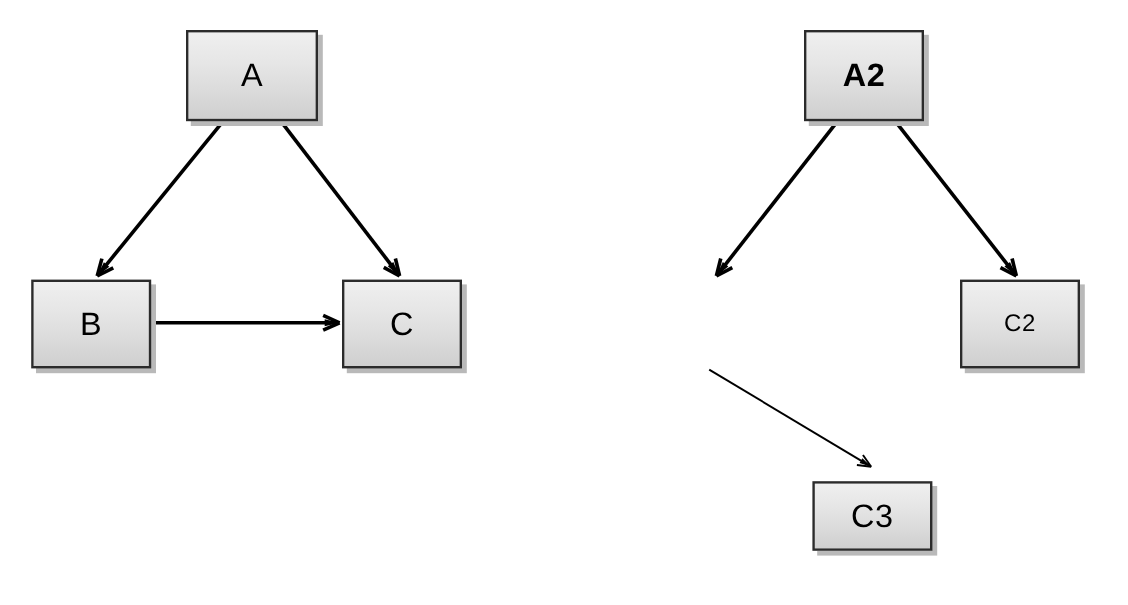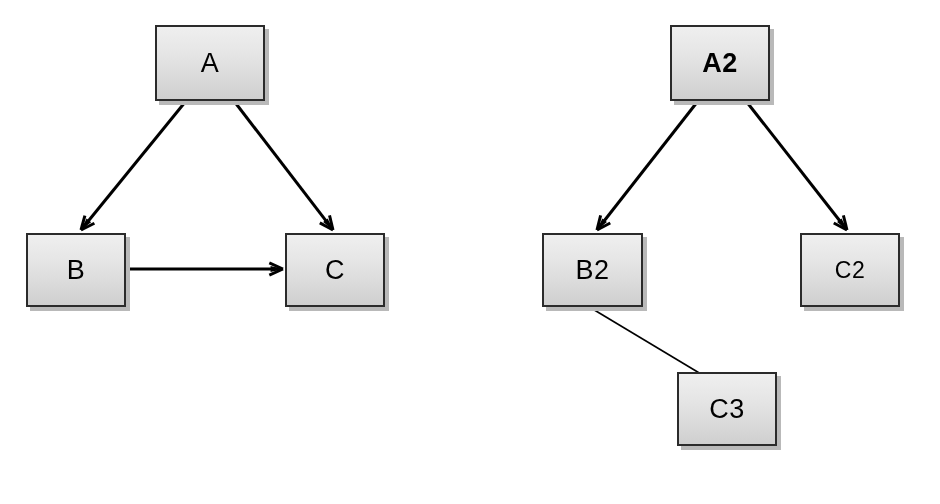--- a/index.html
+++ b/index.html
@@ -103,25 +103,22 @@
   </div>
 
   <div class="node" style="left: 285px; top: 233px; width: 100px; height: 74px; font-size: 27px; color: rgb(0, 0, 0); border-color: rgb(43, 43, 43); border-width: 2px; box-shadow: rgb(185, 185, 185) 4px 4px 0px 0px;">
     <span class="node-label">C</span>
   </div>
 
   <div class="node" style="left: 670px; top: 25px; width: 100px; height: 76px; font-size: 27px; color: rgb(0, 0, 0); border-color: rgb(43, 43, 43); border-width: 2px; box-shadow: rgb(185, 185, 185) 4px 4px 0px 0px; font-weight: bold;">
     <span class="node-label">A2</span>
   </div>
 
-  <div class="node" style="left: 542px; top: 233px; width: 101px; height: 74px; font-size: 27px; color: rgb(0, 0, 0); border-color: rgb(43, 43, 43); border-width: 2px; box-shadow: rgb(185, 185, 185) 4px 4px 0px 0px;">
-    <span class="node-label">B2</span>
-  </div>
 
-  <div class="node" style="left: 800px; top: 233px; width: 100px; height: 74px; font-size: 23px; color: rgb(0, 0, 0); border-color: rgb(43, 43, 43); border-width: 2px; box-shadow: rgb(185, 185, 185) 4px 4px 0px 0px;">
+  <div class="node" style="left: 800px; top: 233px; width: 100px; height: 74px; font-size: 20px; color: rgb(0, 0, 0); border-color: rgb(43, 43, 43); border-width: 2px; box-shadow: rgb(185, 185, 185) 4px 4px 0px 0px;">
     <span class="node-label">C2</span>
   </div>
 
-  <div class="node" style="left: 677px; top: 372px; width: 100px; height: 74px; font-size: 27px; color: rgb(0, 0, 0); border-color: rgb(43, 43, 43); border-width: 2px; box-shadow: rgb(185, 185, 185) 4px 4px 0px 0px;">
+  <div class="node" style="left: 677px; top: 401px; width: 100px; height: 58px; font-size: 27px; color: rgb(0, 0, 0); border-color: rgb(43, 43, 43); border-width: 2px; box-shadow: rgb(185, 185, 185) 4px 4px 0px 0px;">
     <span class="node-label">C3</span>
   </div>
 
 </div>
 
 </body></html>

